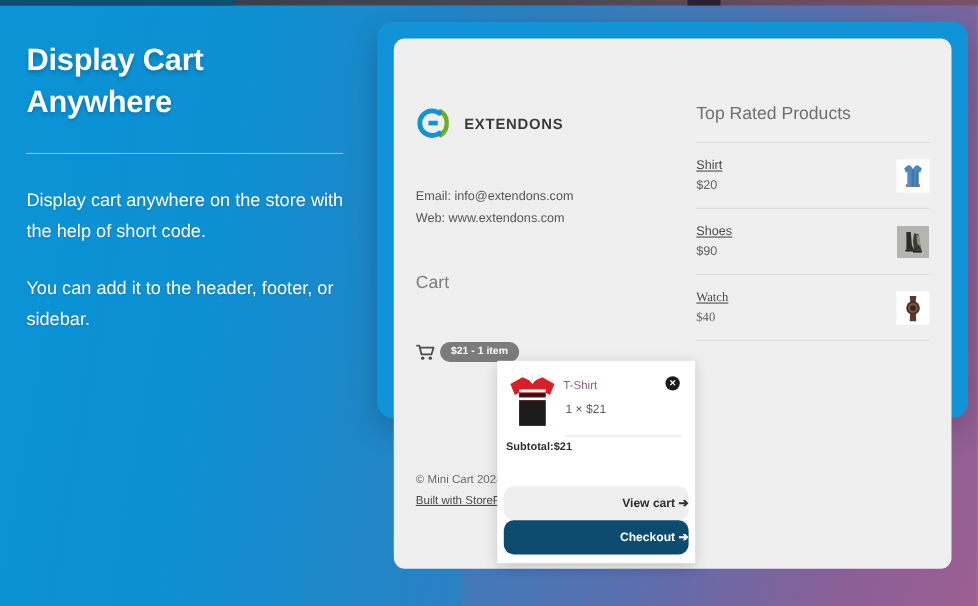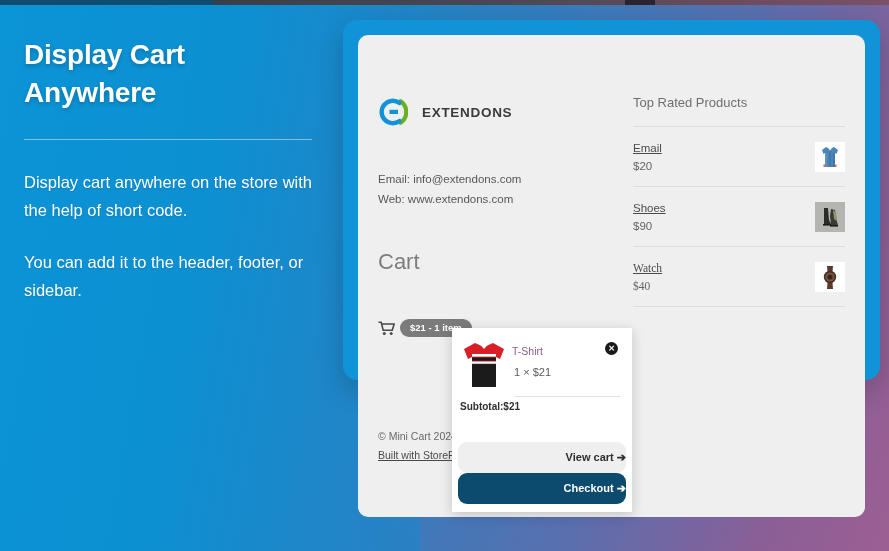--- a/index.html
+++ b/index.html
@@ -83,21 +83,21 @@
     margin-left: 14px;
     font-size: 13.5px; font-weight: bold;
     color: #3b3b3b; letter-spacing: 0.7px;
   }
   .contact { margin-top: 42px; }
   .contact-line {
     font-size: 11.5px; color: #575757; line-height: 20px;
   }
   .cart-heading {
     margin-top: 40px;
-    font-size: 22px; color: #7d7d7d; font-weight: normal;
+    font-size: 16px; color: #7d7d7d; font-weight: normal;
   }
   .cart-widget {
     margin-top: 44px;
     display: flex; align-items: center;
   }
   .cart-icon { width: 18px; height: 15px; position: relative; flex: none; }
   .cart-pill {
     margin-left: 4px;
     background: #7b7b7b;
     color: #ffffff;
@@ -106,21 +106,21 @@
     padding: 3px 10px 4px 10px;
     border-radius: 10px;
     white-space: nowrap;
   }
   .store-footer { position: absolute; left: 20px; top: 392px; width: 240px; }
   .foot-line { font-size: 10.5px; color: #6a6a6a; line-height: 18px; }
   .foot-link { font-size: 10.5px; color: #4a4a4a; text-decoration: underline; line-height: 18px; display:inline-block; }
 
   
   .store-right { position: absolute; left: 275px; top: 60px; width: 212px; }
-  .trp-title { font-size: 13px; color: #6f6f6f; }
+  .trp-title { font-size: 16px; color: #6f6f6f; }
   .trp-rule { margin-top: 16px; height: 1px; background: #dcdcdc; }
   .trp-item {
     display: flex; align-items: center; justify-content: space-between;
     padding: 15px 0 14px 0;
     border-bottom: 1px solid #dcdcdc;
   }
   .trp-item.last { border-bottom: 1px solid #dcdcdc; font-family: Liberation Serif, serif; }
   .trp-meta { }
   .trp-name {
     font-size: 11.5px; color: #4c4c4c; text-decoration: underline;
@@ -244,21 +244,21 @@
           <div class="foot-line">© Mini Cart 2024</div>
           <a class="foot-link">Built with StoreF</a>
         </div>
 
         <div class="store-right">
           <div class="trp-title">Top Rated Products</div>
           <div class="trp-rule"></div>
 
           <div class="trp-item">
             <div class="trp-meta">
-              <a class="trp-name">Email</a>
+              <a class="trp-name">Shirt</a>
               <span class="trp-price">$20</span>
             </div>
             <div class="trp-thumb">
               <svg width="30" height="30" viewBox="0 0 30 30">
                 <rect width="30" height="30" fill="#ffffff"></rect>
                 <path d="M11 5 L15 7 L19 5 L23 8 L21.5 12 L20 11 L20 25 L10 25 L10 11 L8.5 12 L7 8 Z" fill="#4b86b8"></path>
                 <path d="M13 5.5 L15 9 L17 5.5" fill="#ffffff" opacity="0.85"></path>
                 <rect x="14.4" y="8.5" width="1.2" height="16" fill="#3c6f9c"></rect>
                 <path d="M10 11 L10 25 L12 25 L12 11 Z" fill="#5b94c4"></path>
                 <path d="M18 11 L18 25 L20 25 L20 11 Z" fill="#3f76a8"></path>

